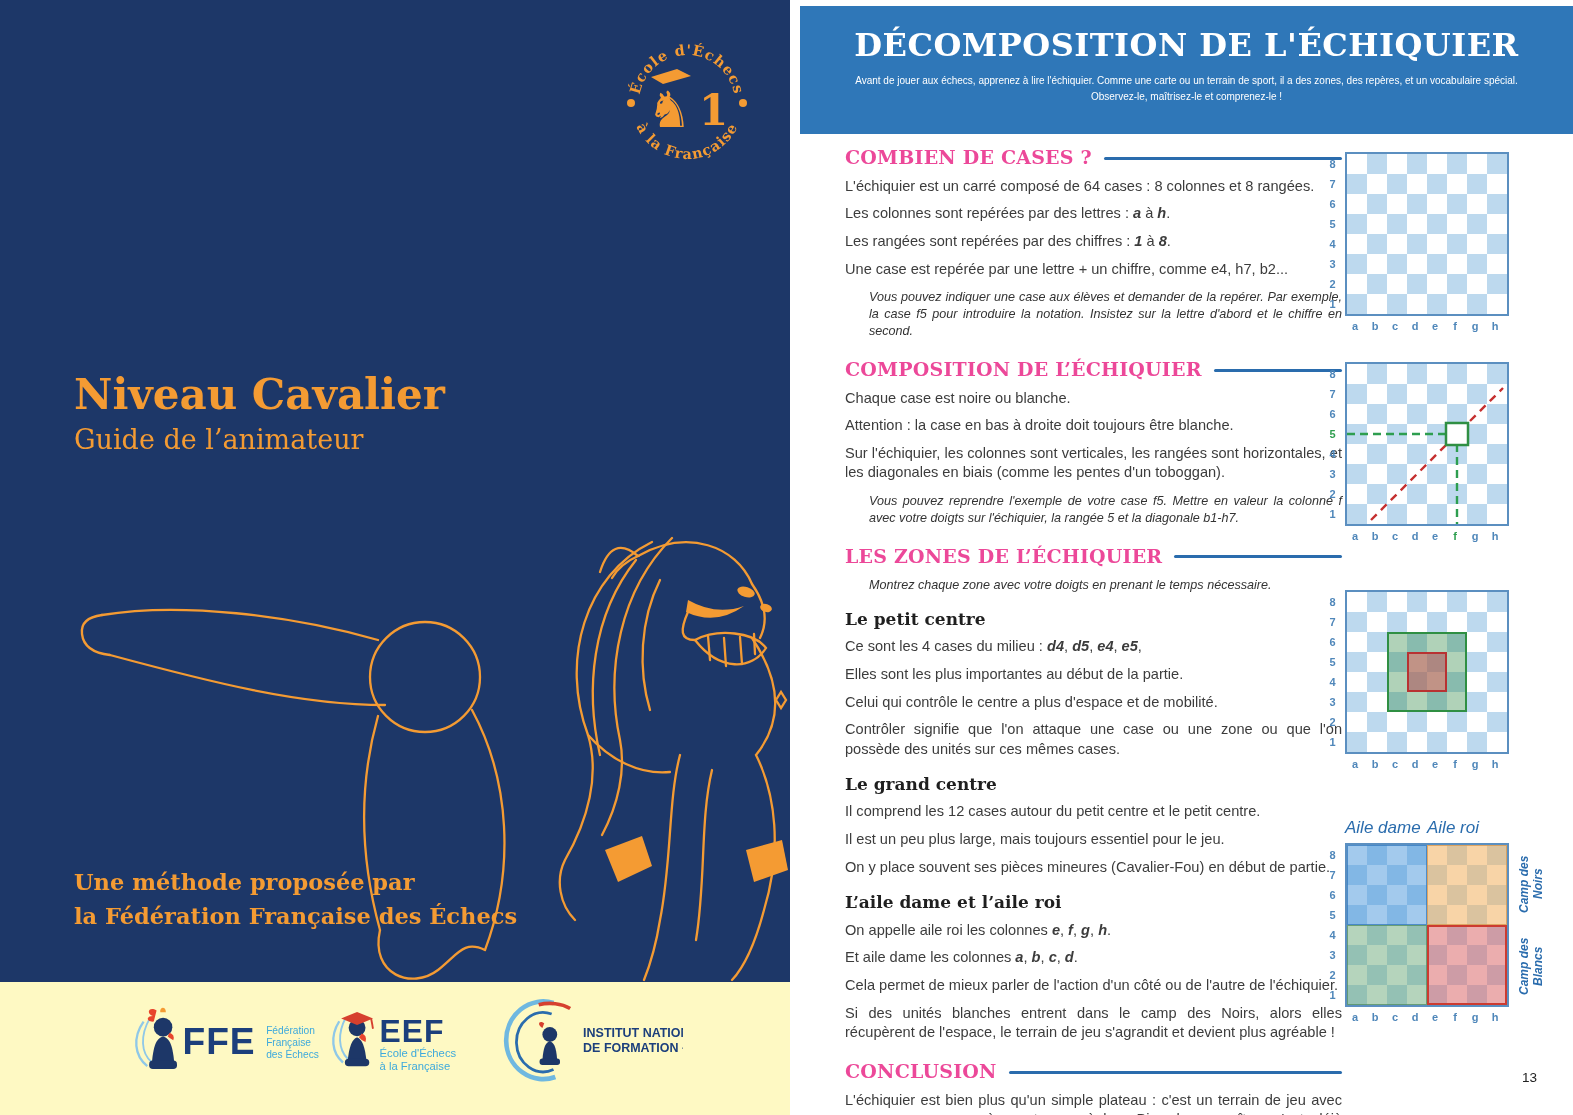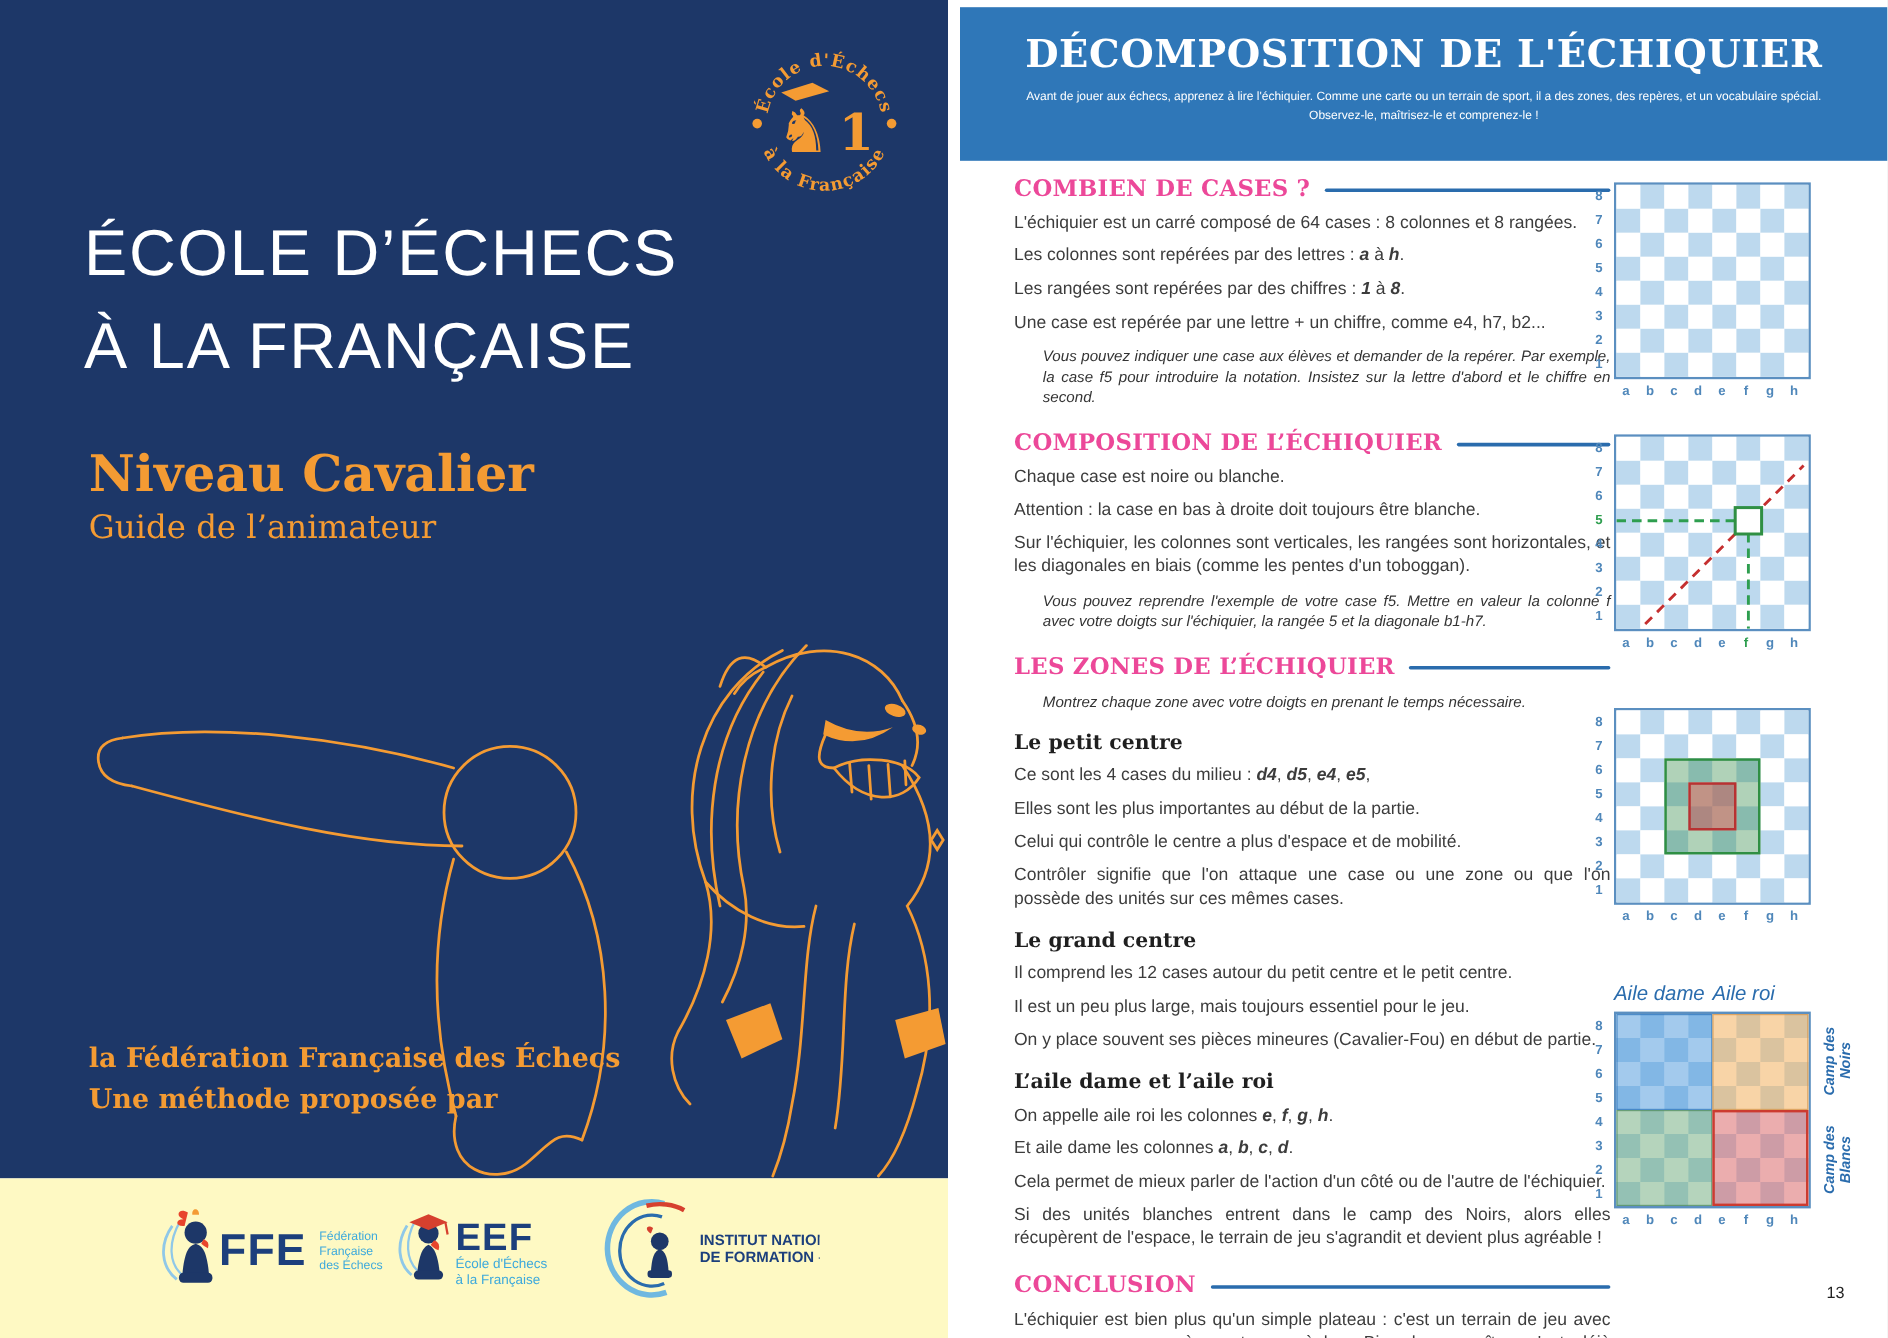--- a/index.html
+++ b/index.html
@@ -85,24 +85,20 @@
         <text font-family="DejaVu Serif,serif" font-weight="bold" font-size="14.5" fill="#f49b33" letter-spacing="1">
           <textPath href="#arcB" startOffset="50%" text-anchor="middle">à la Française</textPath>
         </text>
         <circle cx="14" cy="78" r="4" fill="#f49b33"></circle>
         <circle cx="126" cy="78" r="4" fill="#f49b33"></circle>
         <text x="30" y="102" font-size="50" fill="#f49b33">♞</text>
         <polygon points="34,52 60,44 74,51 46,59" fill="#f49b33"></polygon>
         <text x="82" y="100" font-family="DejaVu Serif,serif" font-weight="bold" font-size="42" fill="#f49b33">1</text>
       </svg>
 
-      <div class="cover-title">
-        <div>ÉCOLE D’ÉCHECS</div>
-        <div>À LA FRANÇAISE</div>
-      </div>
       <div class="cover-level">Niveau Cavalier</div>
       <div class="cover-sub">Guide de l’animateur</div>
 
       <svg class="mascot" width="750" height="462" viewBox="0 0 750 462">
         <g fill="none" stroke="#f49b33" stroke-width="2.3" stroke-linecap="round">
 
           <circle cx="385" cy="157" r="55"></circle>
 
           <path d="M 338,120 C 250,95 140,82 62,95"></path>
           <path d="M 345,185 C 260,185 170,162 70,135"></path>
@@ -139,22 +135,22 @@
         <g fill="#f49b33" stroke="none">
           <path d="M 648,80 Q 676,96 704,86 Q 676,106 646,92 Z"></path>
           <ellipse cx="706" cy="72" rx="9" ry="5" transform="rotate(18 706 72)"></ellipse>
           <ellipse cx="726" cy="88" rx="6" ry="4" transform="rotate(18 726 88)"></ellipse>
           <polygon points="565,330 602,316 612,346 578,362"></polygon>
           <polygon points="706,330 742,320 748,350 714,362"></polygon>
         </g>
       </svg>
 
       <div class="cover-method">
+        <div>Une méthode proposée par</div>
         <div>la Fédération Française des Échecs</div>
-        <div>Une méthode proposée par</div>
       </div>
     </div>
 
     <div class="logo-strip">
 
       <svg class="logo" style="left:125px;top:20px" width="195" height="80" viewBox="0 0 210 80">
         <path d="M20,18 C8,35 10,55 24,66" stroke="#8fc8e8" stroke-width="2.5" fill="none"></path>
         <path d="M27,14 C16,33 17,52 29,62" stroke="#8fc8e8" stroke-width="2" fill="none"></path>
         <path d="M34,6 C26,1 22,9 30,12 C22,12 23,19 31,18 Z" fill="#e8452c"></path>
         <path d="M38,8 C37,2 44,1 44,8 Z" fill="#f49b33"></path>

